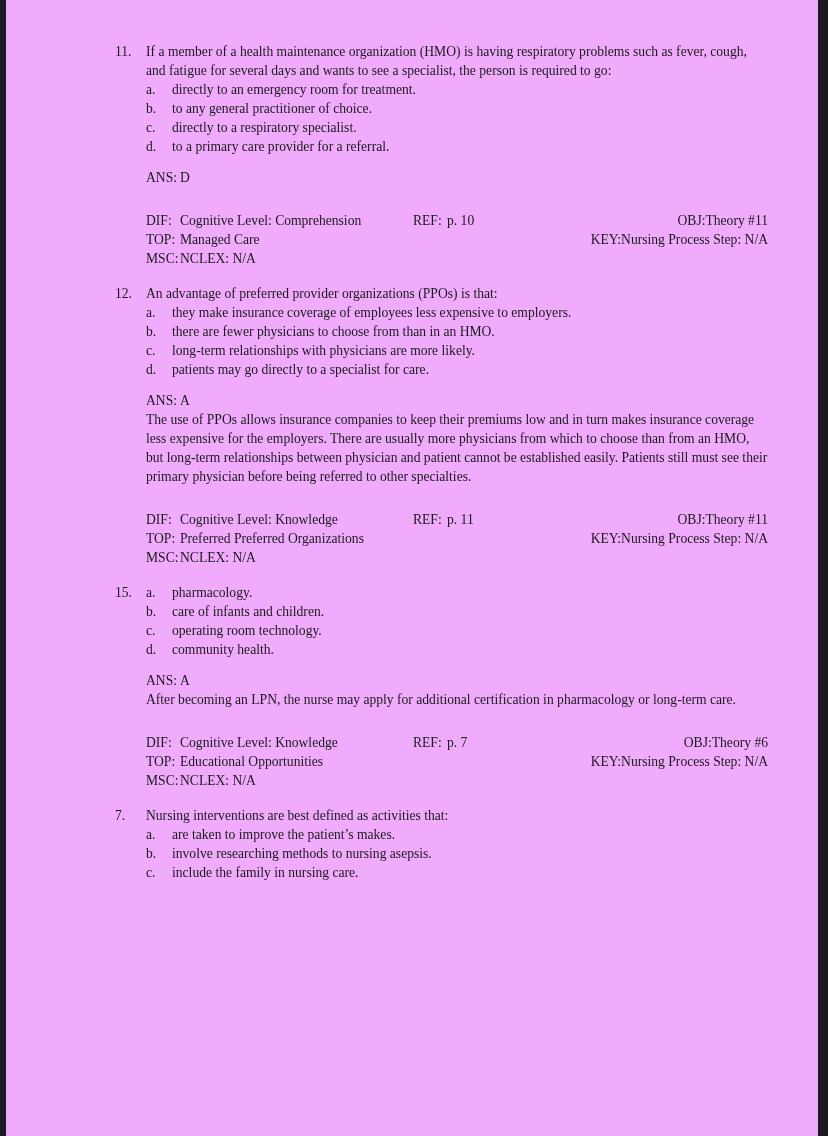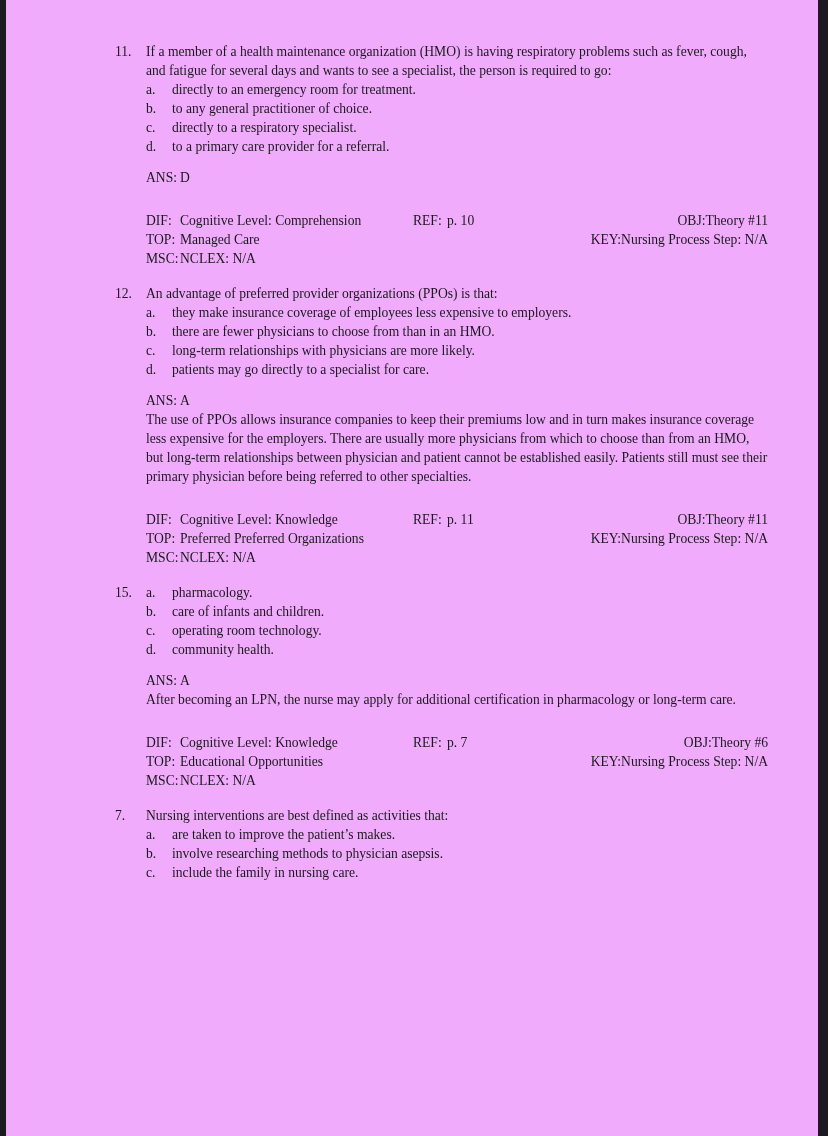--- a/index.html
+++ b/index.html
@@ -202,21 +202,21 @@
       <div class="qrow">
         <span class="qnum">7.</span>
         <div class="qbody">
           <div class="stem">Nursing interventions are best defined as activities that:</div>
           <div class="opt">
             <span class="letter">a.</span>
             <span class="otext">are taken to improve the patient’s makes.</span>
           </div>
           <div class="opt">
             <span class="letter">b.</span>
-            <span class="otext">involve researching methods to physician asepsis.</span>
+            <span class="otext">involve researching methods to nursing asepsis.</span>
           </div>
           <div class="opt">
             <span class="letter">c.</span>
             <span class="otext">include the family in nursing care.</span>
           </div>
         </div>
       </div>
     </div>
 
   </div>

